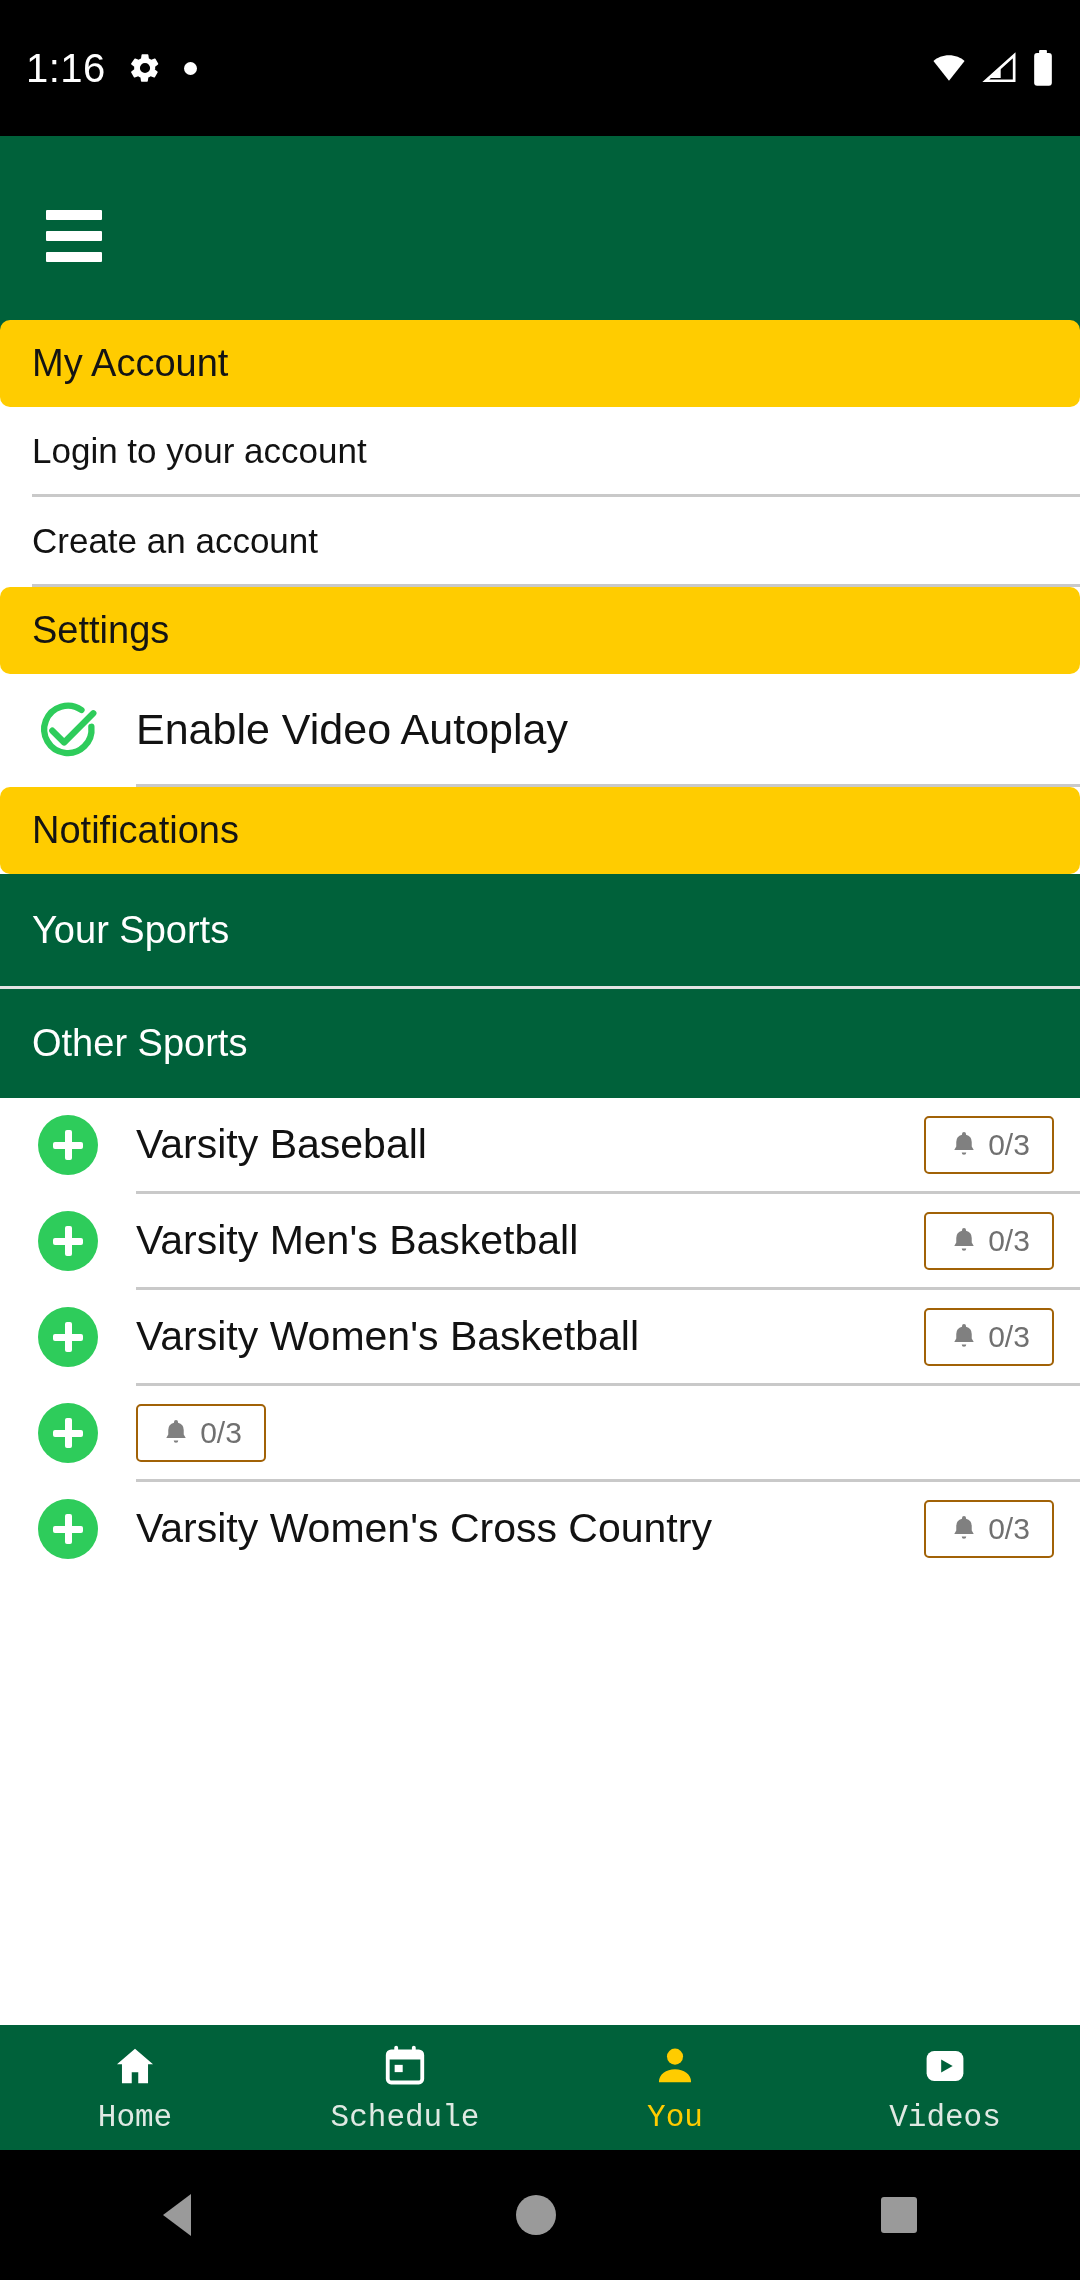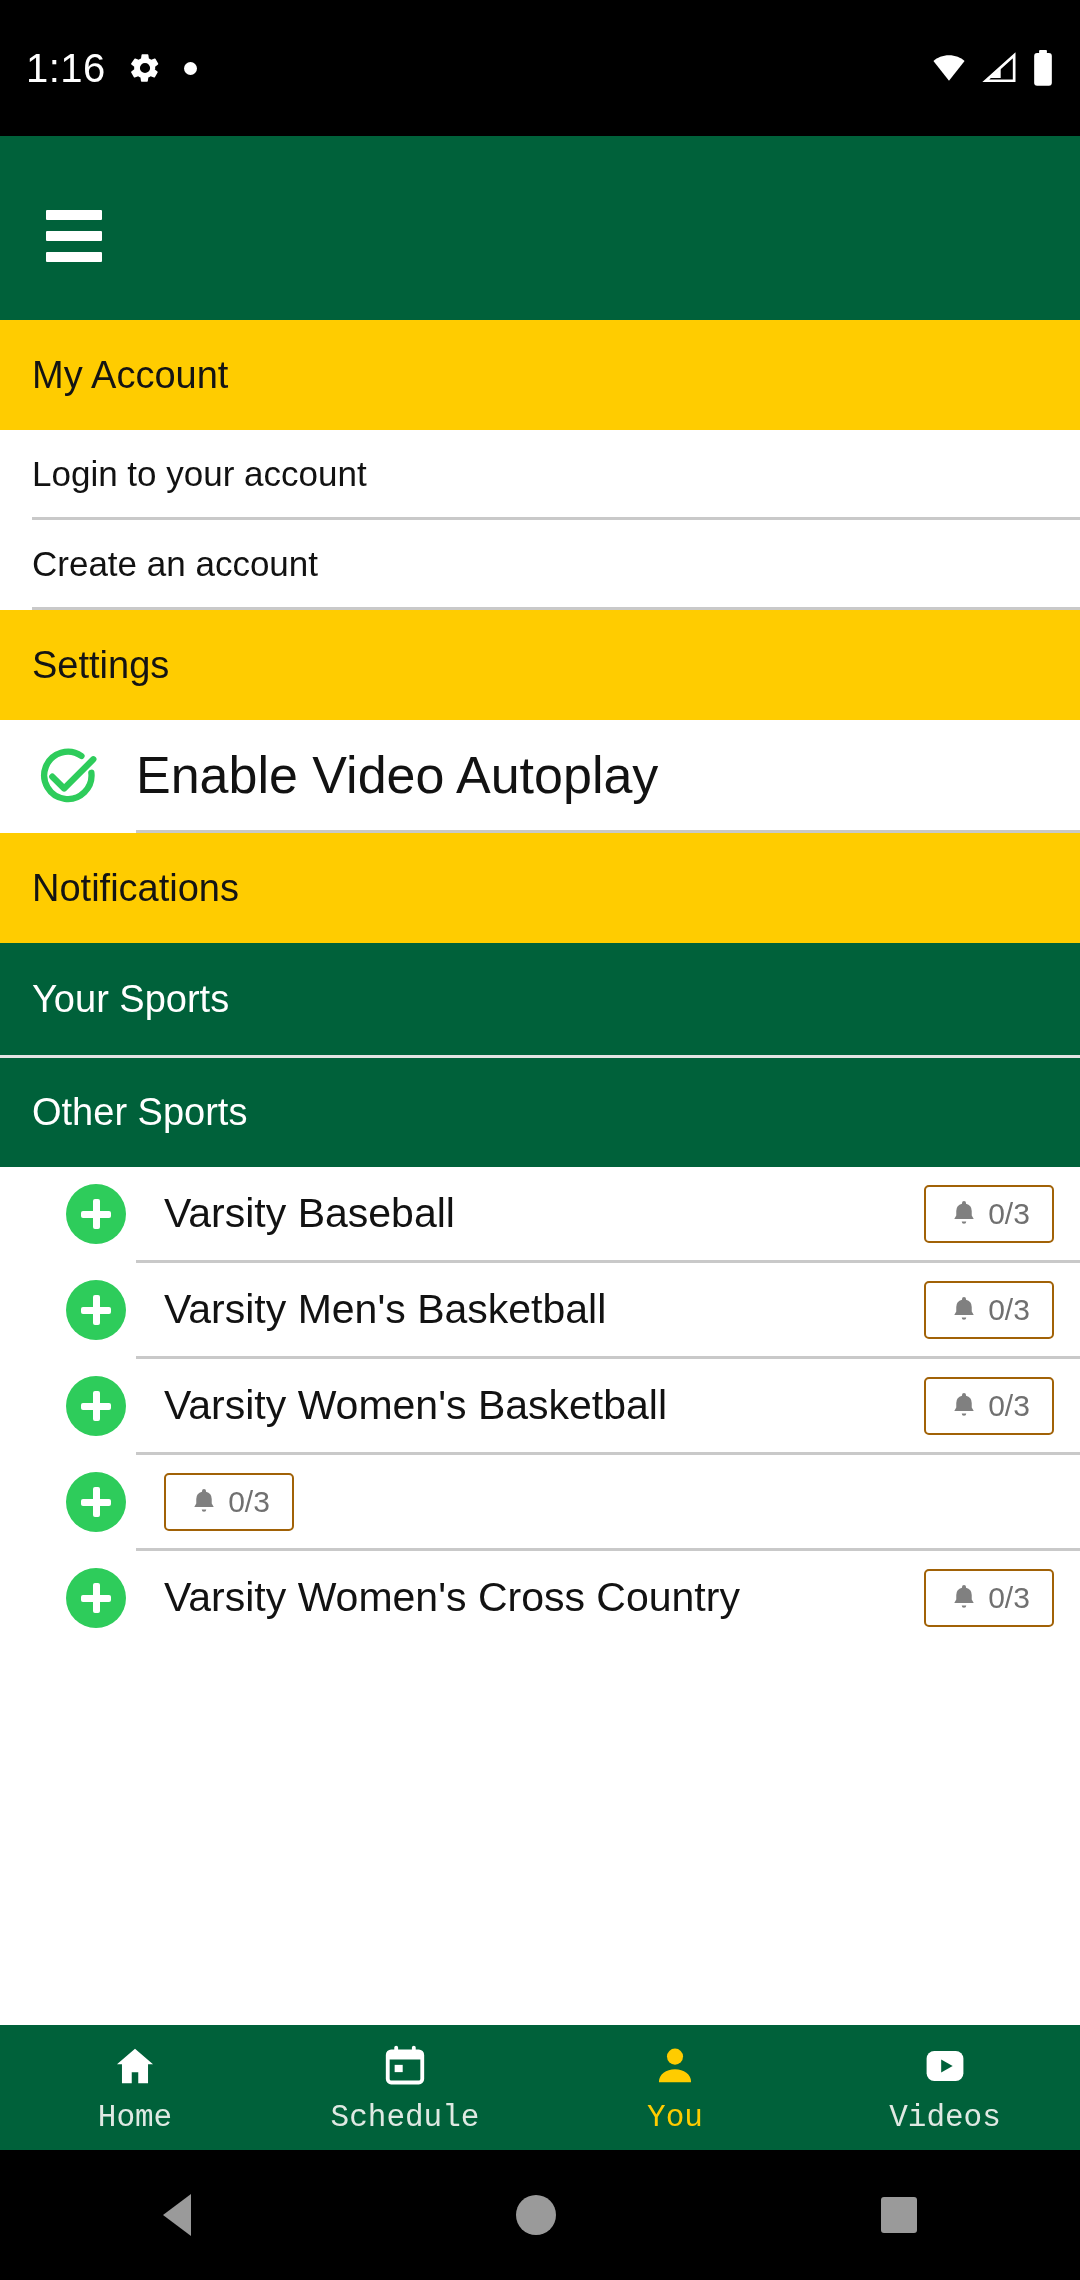--- a/index.html
+++ b/index.html
@@ -27,22 +27,22 @@
   .appbar {
     height:200px; background:#00613a;
     display:flex; align-items:center; padding-left:46px;
   }
   .hamburger { width:56px; display:flex; flex-direction:column; gap:11px; cursor:pointer; }
   .hamburger span { display:block; height:10px; background:#fff; border-radius:1px; }
 
   
   .sec-yellow {
     background:#ffcc00; color:#141414;
-    height:110px; display:flex; align-items:center;
-    padding-left:32px; font-size:38px;
+    height:87px; display:flex; align-items:center;
+    padding-left:32px; font-size:38px;border-radius:10px;
   }
   .sec-green {
     background:#00613a; color:#ffffff;
     height:112px; display:flex; align-items:center;
     padding-left:32px; font-size:38px;
   }
   .sec-green + .sec-green { border-top:3px solid #e3e3e3; }
 
   
   .row-plain {
@@ -50,25 +50,25 @@
     padding-left:32px; font-size:35px; color:#121212; background:#fff;
   }
   .divider-full { height:3px; background:#c9c9c9; margin-left:32px; }
   .divider-indent { height:3px; background:#c9c9c9; margin-left:136px; }
 
   
   .row-check {
     height:110px; display:flex; align-items:center; background:#fff;
   }
   .check-wrap { width:136px; display:flex; justify-content:center; align-items:center; }
-  .row-check .label { font-size:52px; color:#121212; }
+  .row-check .label { font-size:43px; color:#121212; }
 
   
   .sport-row {
-    height:93px; display:flex; align-items:center; background:#fff; padding-right:26px;margin-left:28px;
+    height:93px; display:flex; align-items:center; background:#fff; padding-right:26px;
   }
   .plus-wrap { width:136px; display:flex; justify-content:center; align-items:center; }
   .plus-btn {
     width:60px; height:60px; border-radius:50%; background:#2ecc5b;
     position:relative; cursor:pointer; flex:none;
   }
   .plus-btn::before, .plus-btn::after {
     content:""; position:absolute; background:#fff; border-radius:2px;
   }
   .plus-btn::before { left:15px; right:15px; top:27px; height:7px; }

